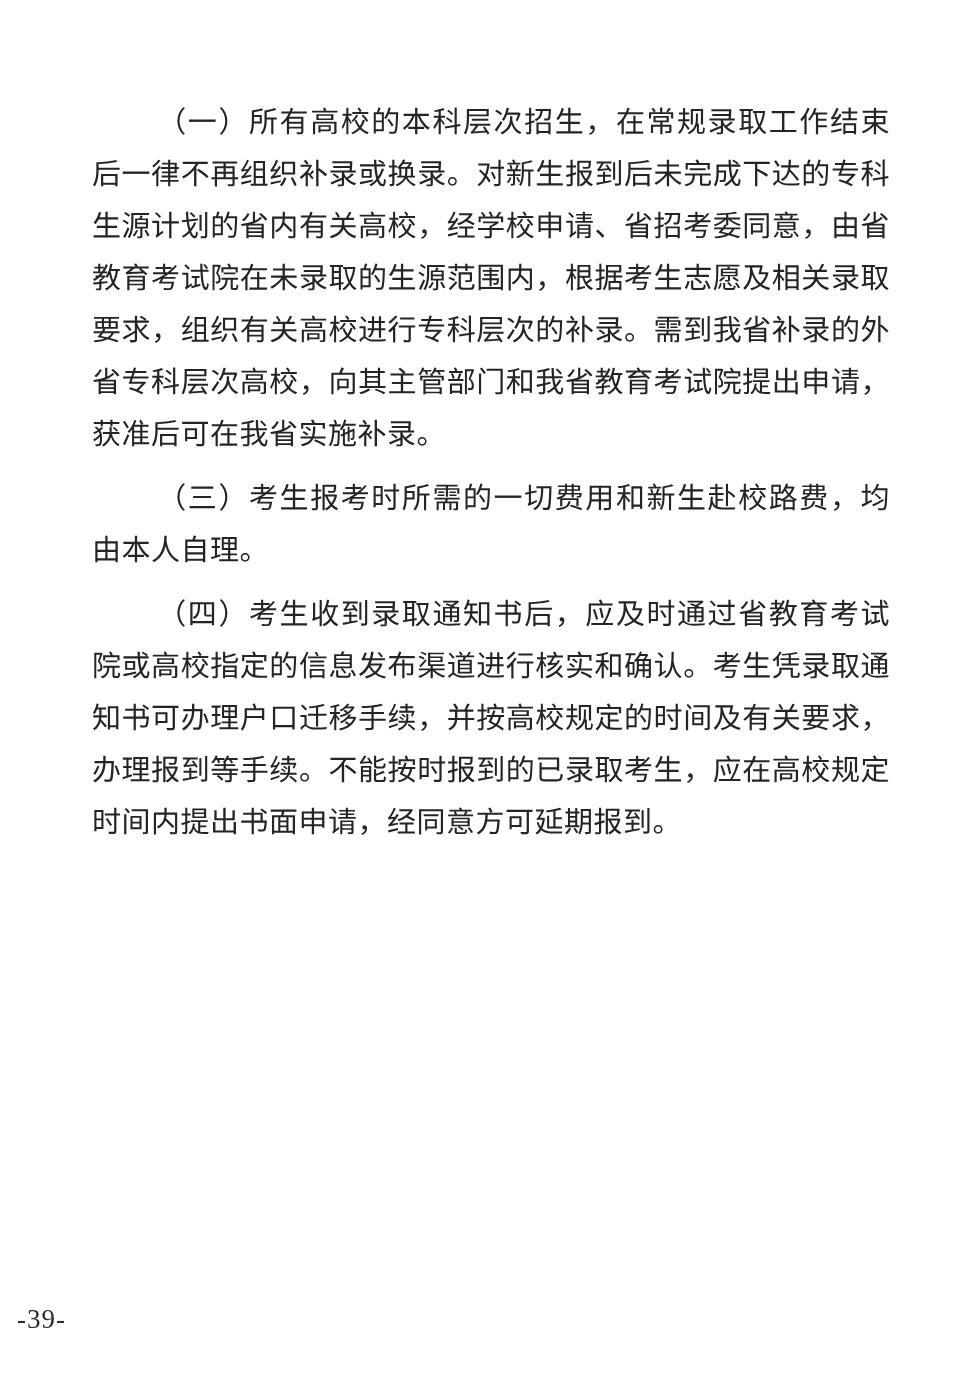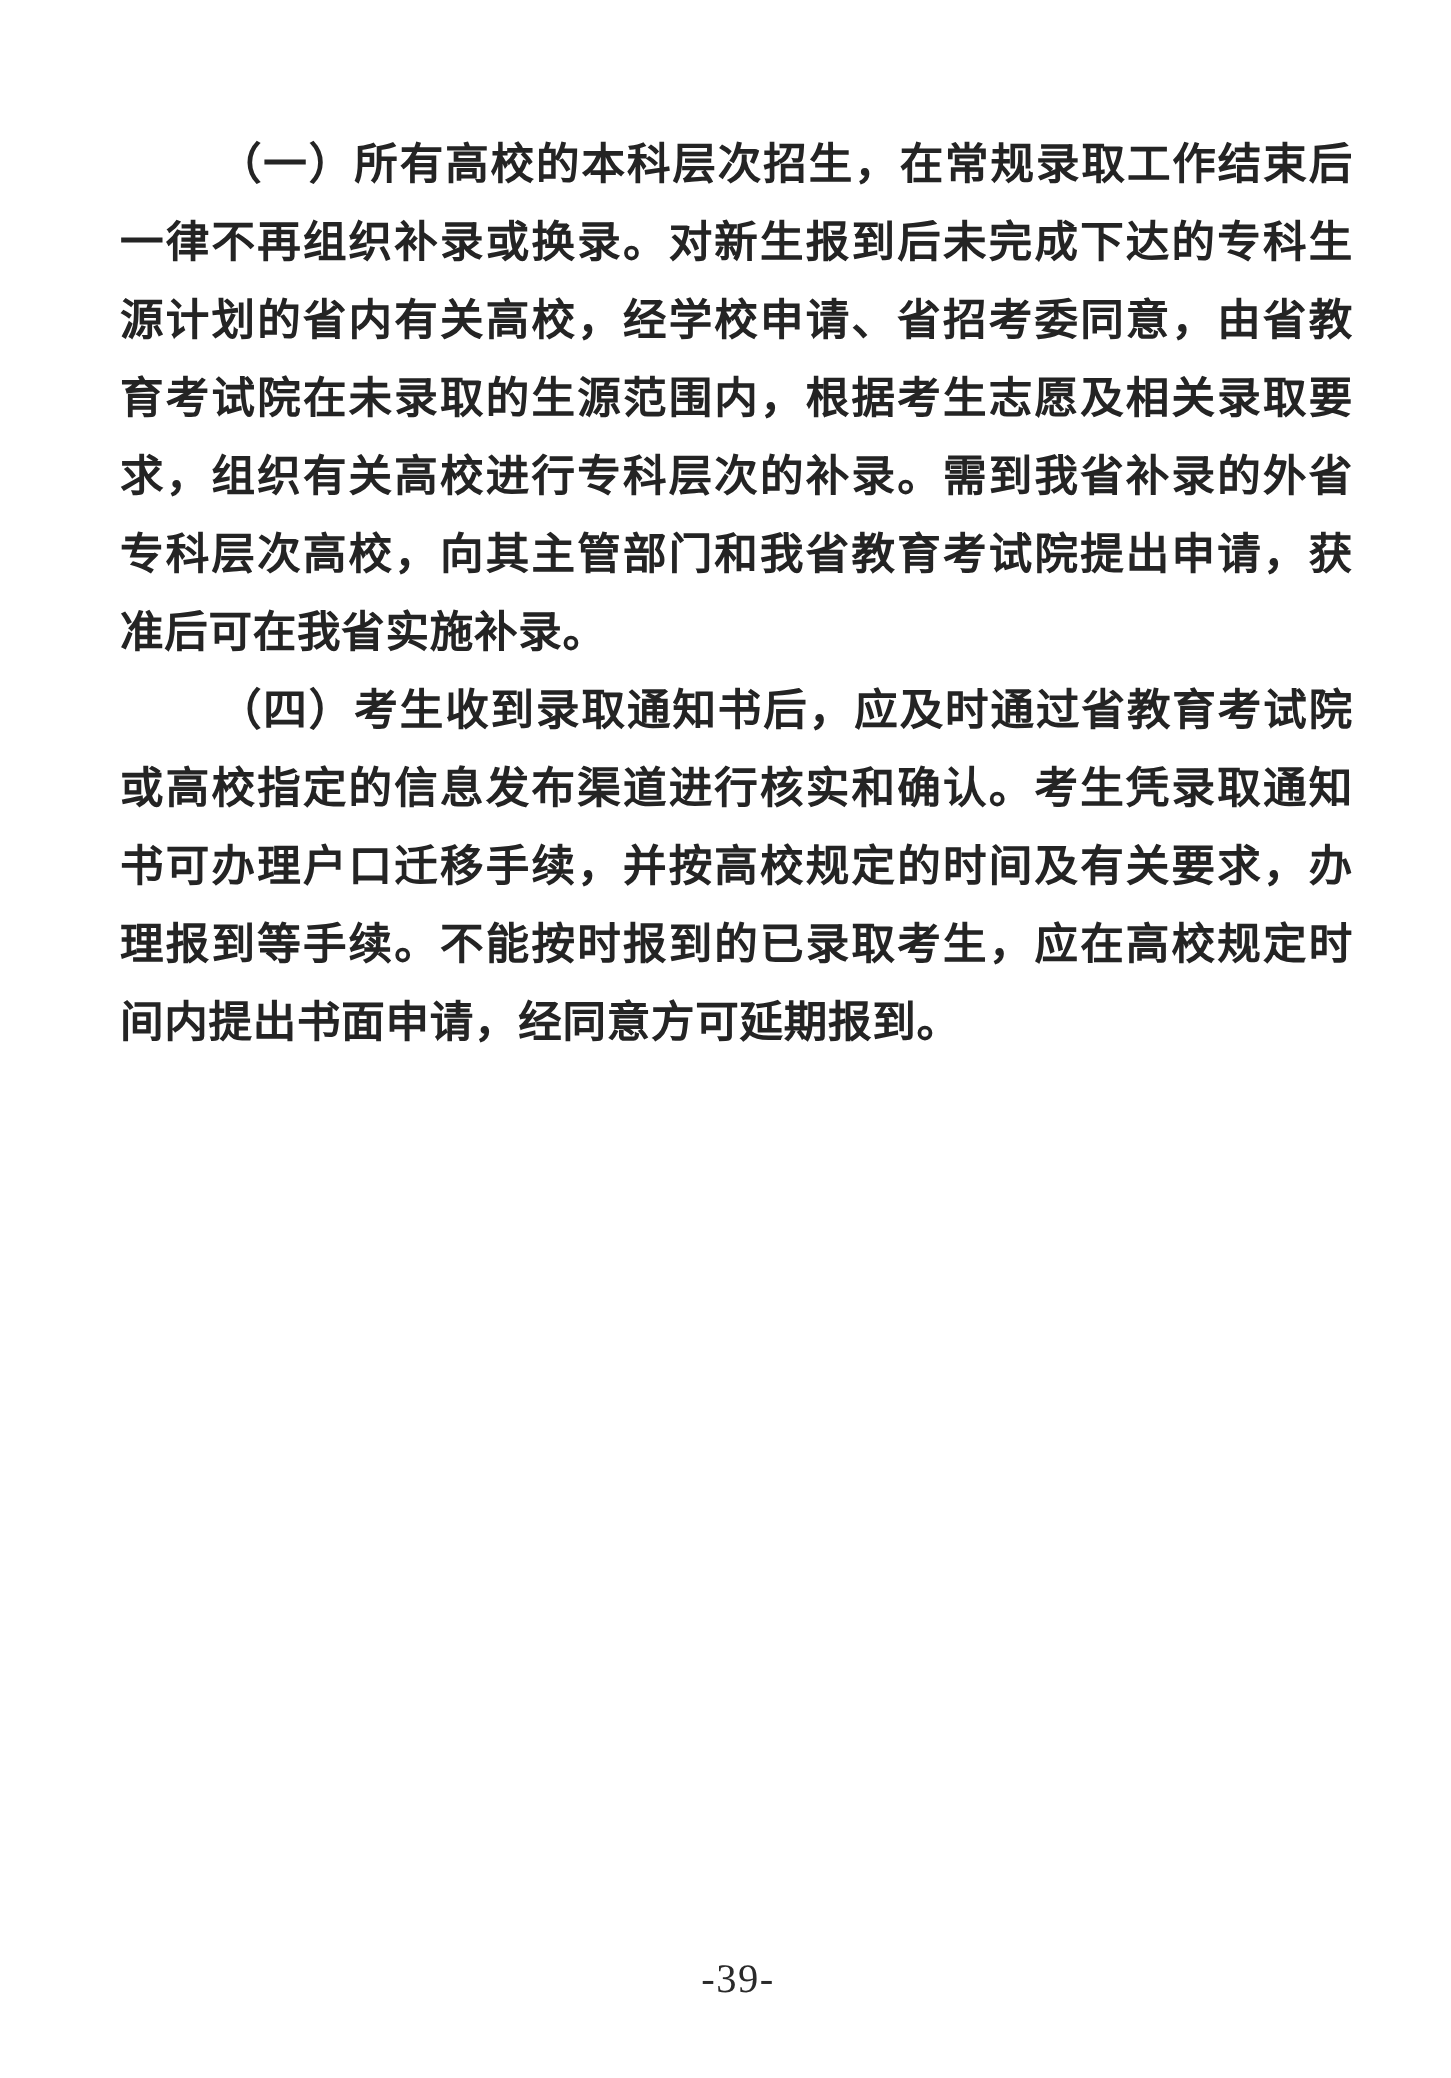--- a/index.html
+++ b/index.html
@@ -21,39 +21,39 @@
     left: 80px;
     top: 84px;
     width: 822px;
     font-size: 29px;
     line-height: 52px;
     text-align: justify;
     text-justify: inter-character;
     letter-spacing: 0.5px;
   }
   .para {
-    margin: 0;
+    margin: 12px;
     padding: 0;
     text-indent: 2.25em;
-    font-weight: bold;
   }
   .footer {
     position: absolute;
     left: 0;
     right: 0;
     bottom: 50px;
-    text-align: center;
+    text-align: left;
     font-size: 27px;
     letter-spacing: 1px;
     color: #2a2a2a;
     margin-left: 17px;
   }
 </style>
 </head>
 <body>
 
 <div class="page">
   <div class="content">
     <p class="para">（一）所有高校的本科层次招生，在常规录取工作结束后一律不再组织补录或换录。对新生报到后未完成下达的专科生源计划的省内有关高校，经学校申请、省招考委同意，由省教育考试院在未录取的生源范围内，根据考生志愿及相关录取要求，组织有关高校进行专科层次的补录。需到我省补录的外省专科层次高校，向其主管部门和我省教育考试院提出申请，获准后可在我省实施补录。</p>
+    <p class="para">（三）考生报考时所需的一切费用和新生赴校路费，均由本人自理。</p>
     <p class="para">（四）考生收到录取通知书后，应及时通过省教育考试院或高校指定的信息发布渠道进行核实和确认。考生凭录取通知书可办理户口迁移手续，并按高校规定的时间及有关要求，办理报到等手续。不能按时报到的已录取考生，应在高校规定时间内提出书面申请，经同意方可延期报到。</p>
   </div>
   <div class="footer">-39-</div>
 </div>
 
 </body></html>

